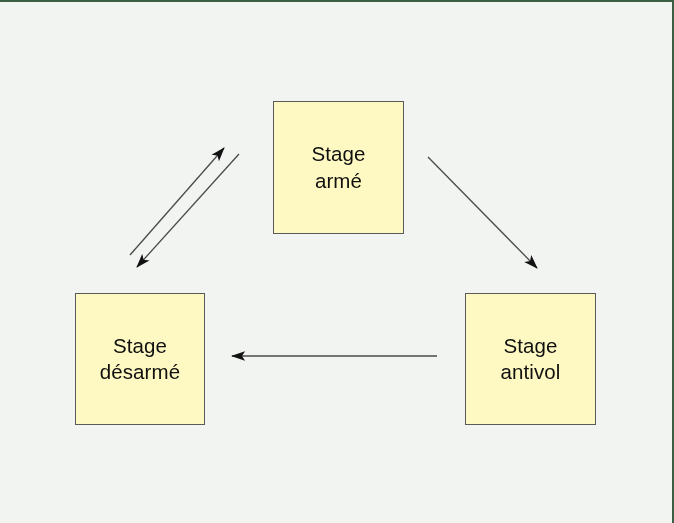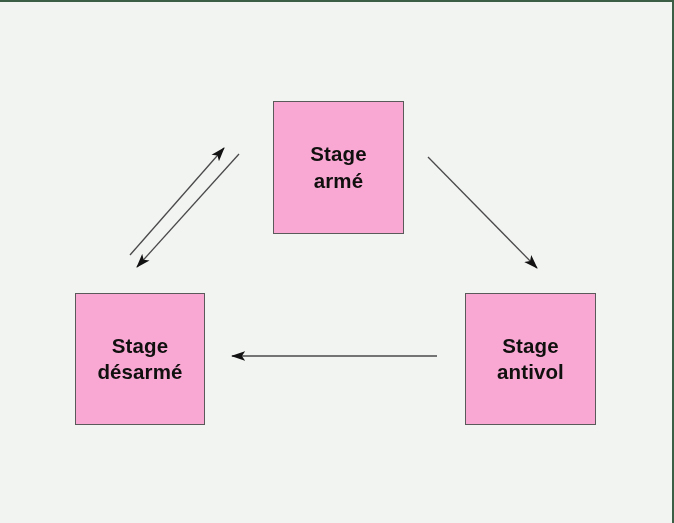--- a/index.html
+++ b/index.html
@@ -23,28 +23,27 @@
   .edge-svg {
     position: absolute;
     left: 0;
     top: 0;
     width: 674px;
     height: 523px;
     pointer-events: none;
   }
   .state-box {
     position: absolute;
-    background: #f9a8d4;
+    background: #fef9c3;
     border: 1.5px solid #5a5a5a;
     box-sizing: border-box;
     display: flex;
     align-items: center;
     justify-content: center;
     text-align: center;
-    font-weight: bold;
   }
   .state-label {
     font-size: 20.5px;
     line-height: 1.28;
     color: #10100f;
     white-space: pre-line;
     letter-spacing: 0.1px;
   }
   #box-arme   { left: 273px; top: 99px;  width: 131px; height: 133px; }
   #box-desarme{ left: 75px;  top: 291px; width: 130px; height: 132px; }

